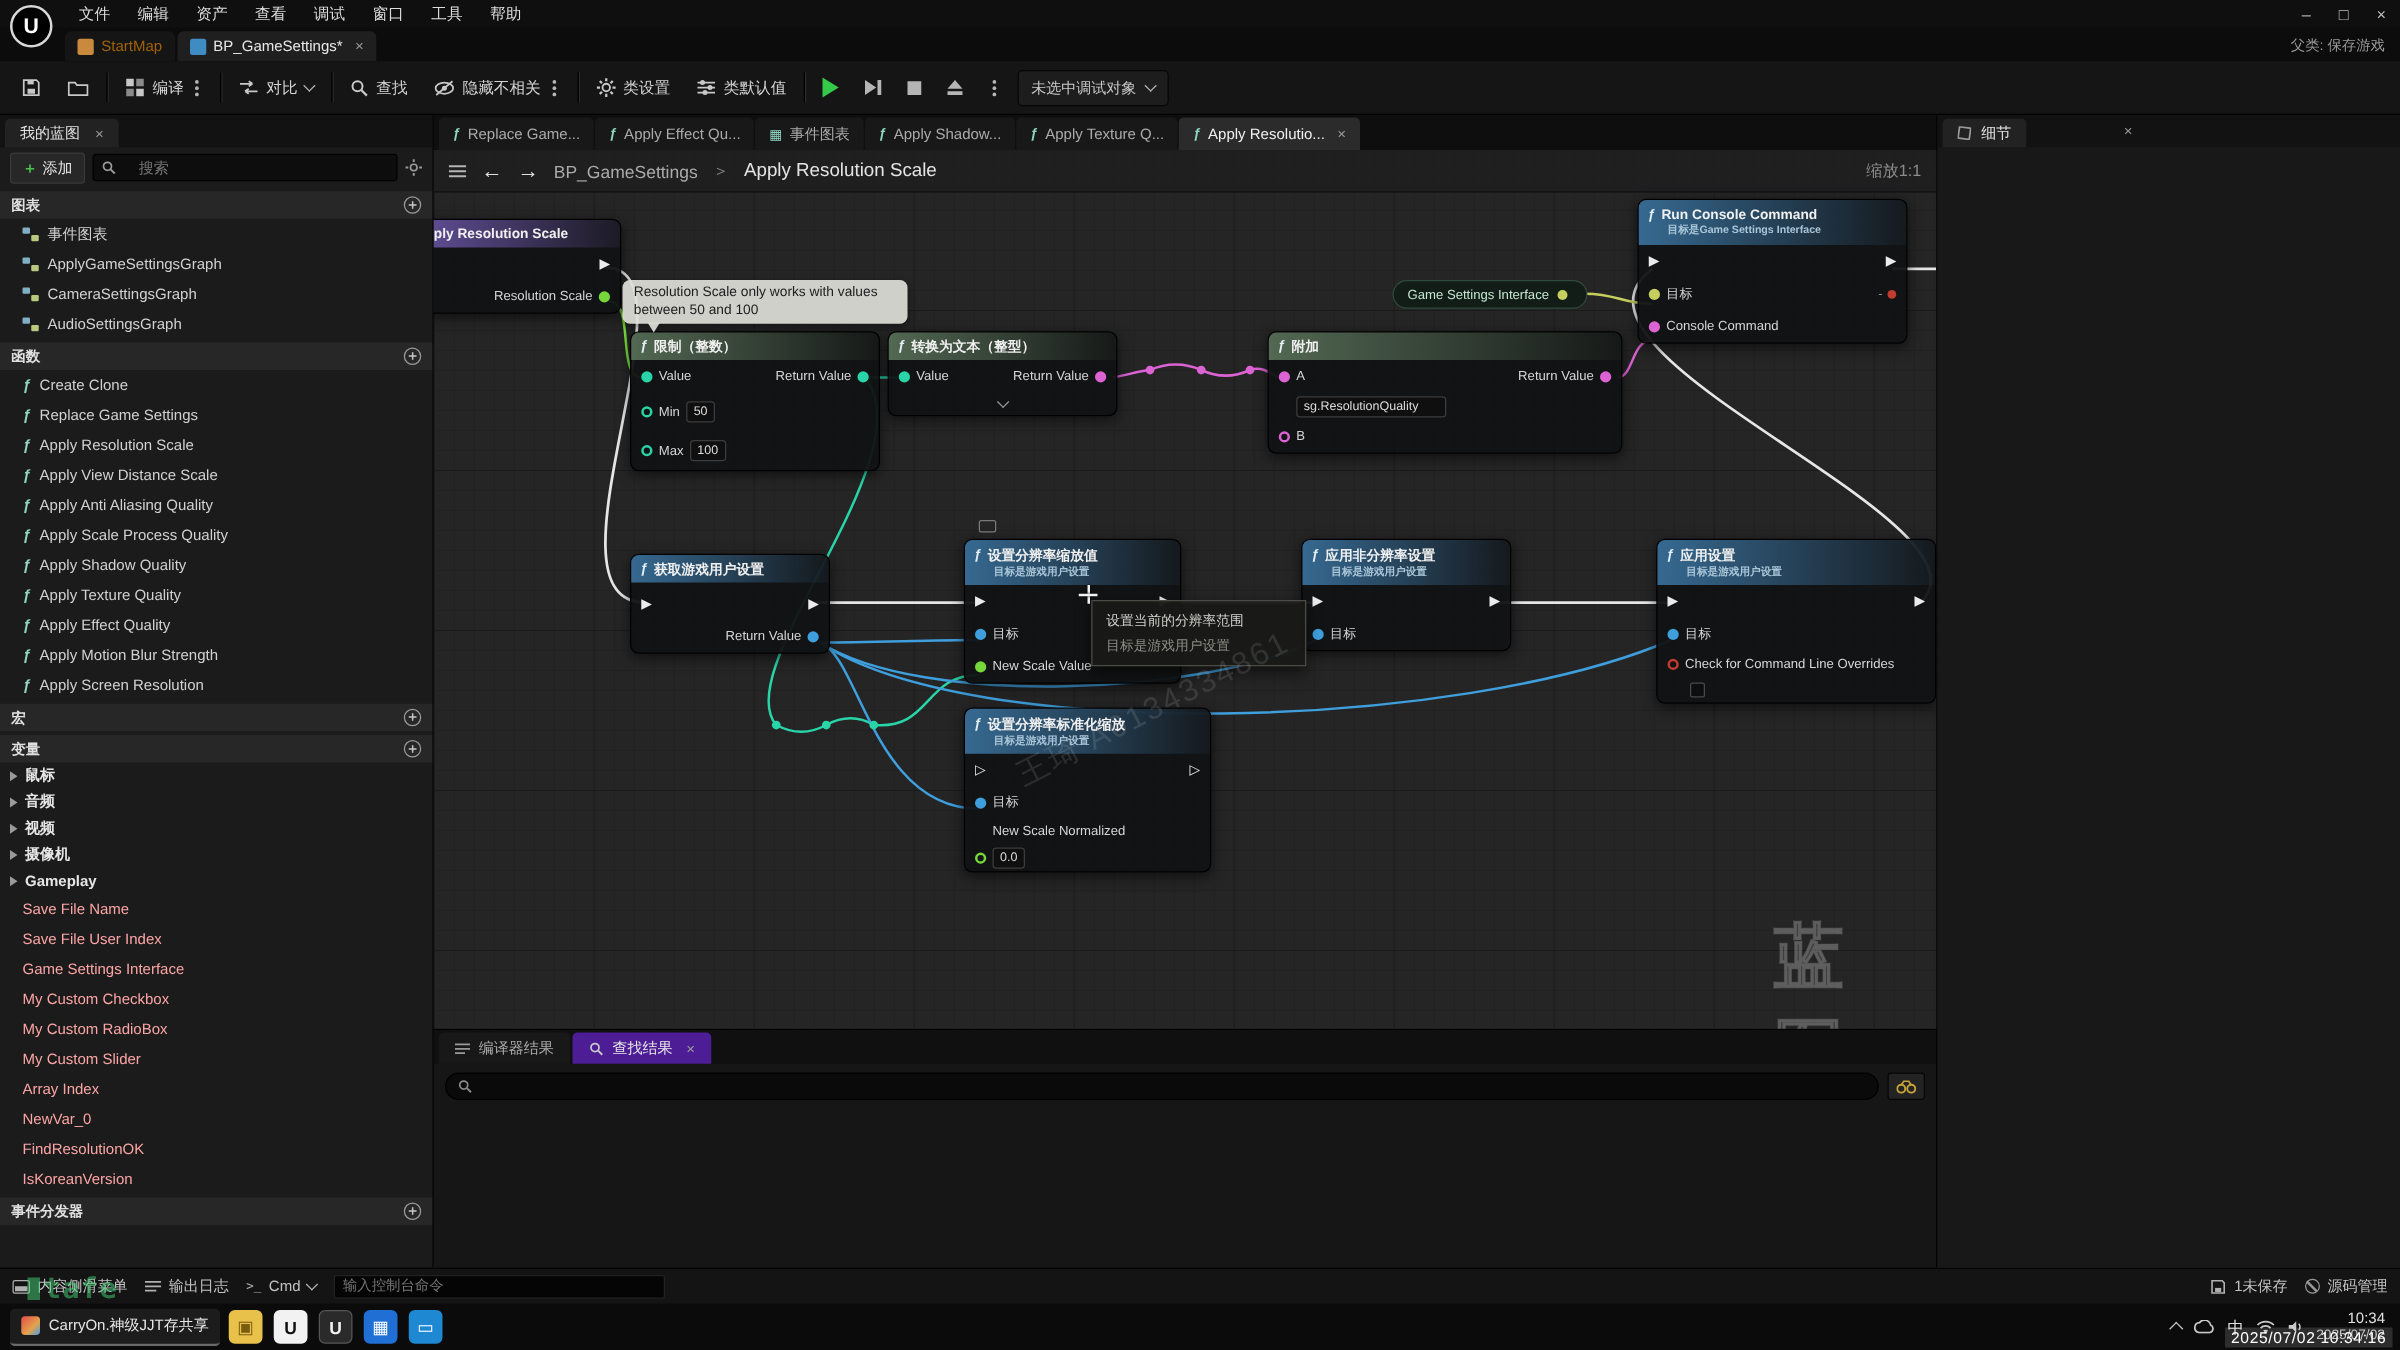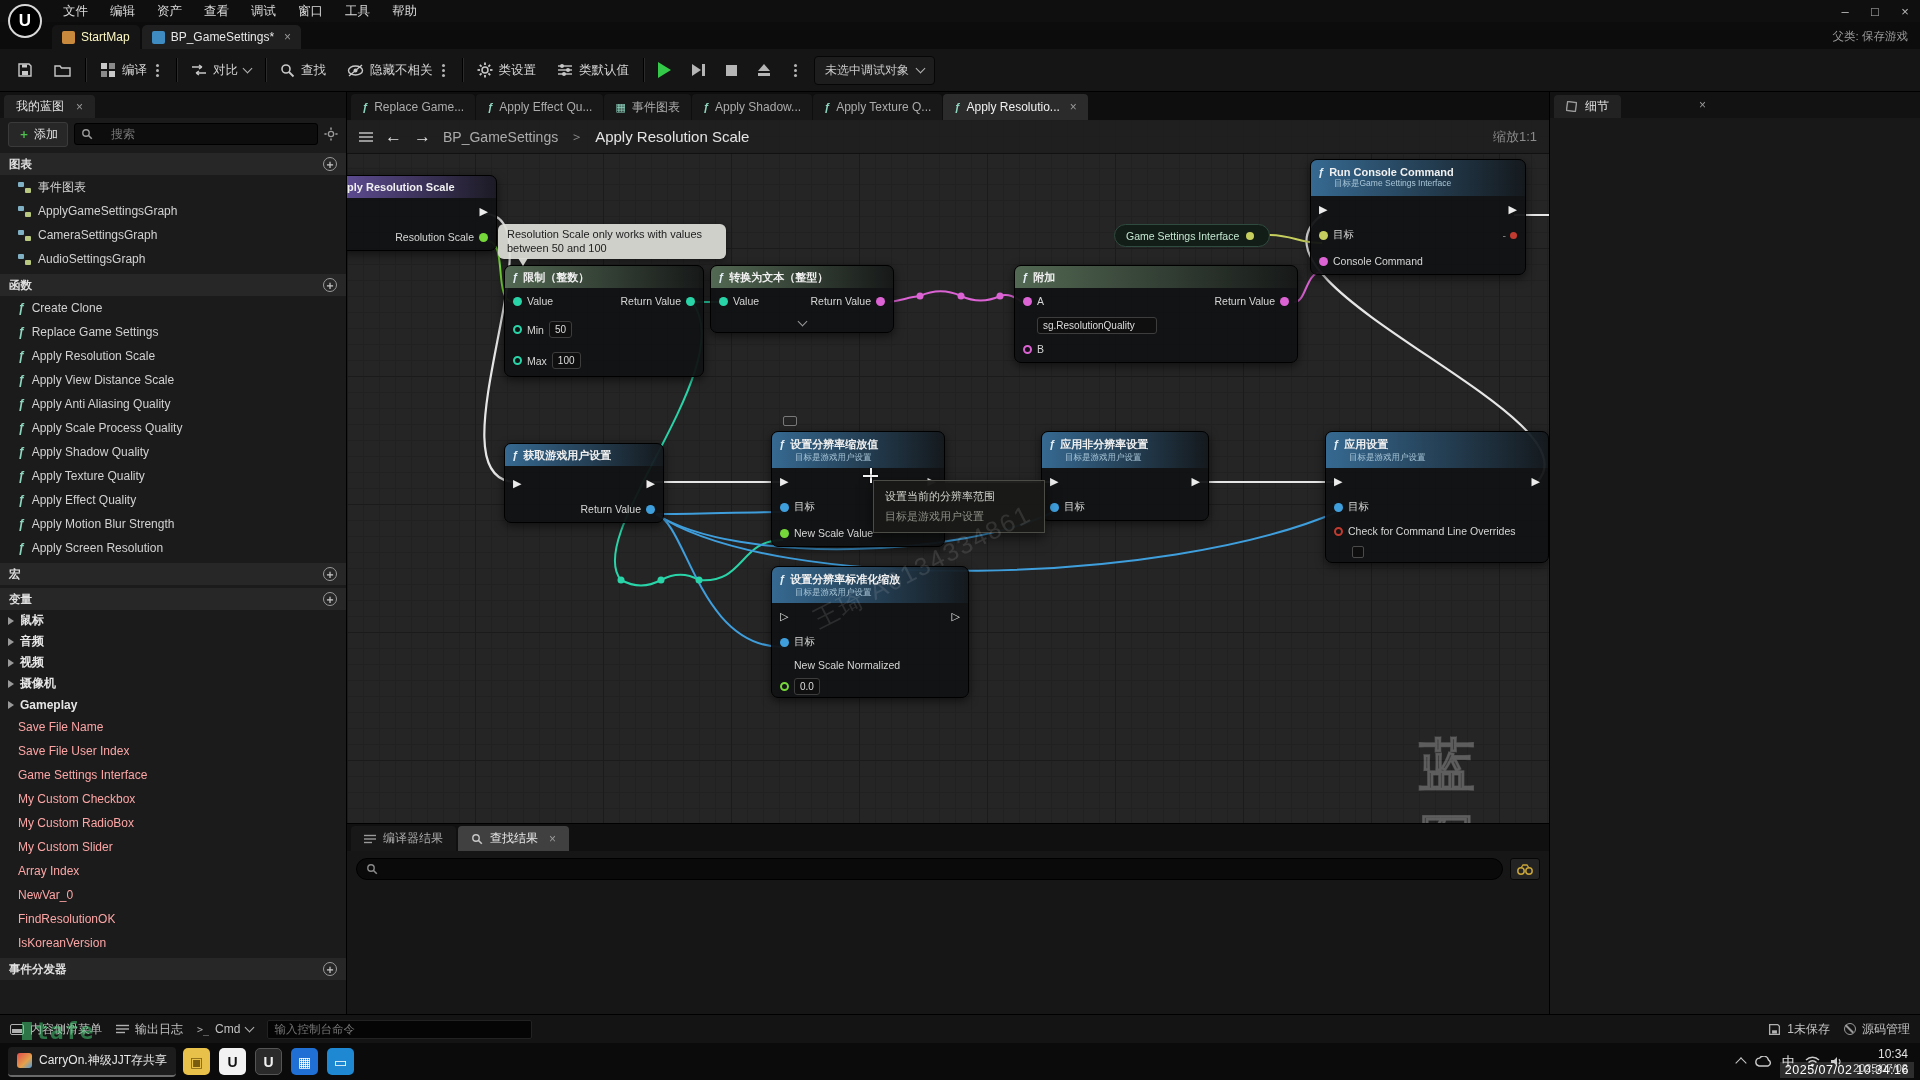--- a/index.html
+++ b/index.html
@@ -5,21 +5,21 @@
   *{box-sizing:border-box;margin:0;padding:0}
   html,body{width:1920px;height:1080px;overflow:hidden;background:#111;
     font-family:"Liberation Sans","DejaVu Sans",sans-serif;color:#cfcfcf;font-size:12px;}
   .menubar{height:22px;background:#0f0f0f;display:flex;align-items:center;padding-left:52px;position:relative}
   .ue-logo{position:absolute;left:8px;top:4px;width:34px;height:34px;border-radius:50%;background:#000;
     border:2px solid #d8d8d8;color:#fff;font-weight:bold;font-size:17px;display:flex;align-items:center;justify-content:center;z-index:20}
   .menu-item{padding:2px 11px;font-size:12.5px;color:#dcdcdc;cursor:default}
   .win-controls{margin-left:auto;display:flex}
   .win-btn{width:30px;height:22px;display:flex;align-items:center;justify-content:center;color:#bbb;font-size:13px}
   .tabbar{height:27px;background:#0c0c0c;display:flex;align-items:flex-end;padding-left:52px;position:relative}
-  .app-tab{height:24px;display:flex;align-items:center;gap:6px;padding:0 10px;background:#151515;color:#fef9c3;
+  .app-tab{height:24px;display:flex;align-items:center;gap:6px;padding:0 10px;background:#151515;color:#a16207;
     border-radius:5px 5px 0 0;margin-right:2px;font-size:12px}
   .app-tab.active{background:#1f1f1f;color:#e8e8e8}
   .asset-ico{width:13px;height:13px;border-radius:2px}
   .tab-close{color:#9a9a9a;font-size:12px;margin-left:4px}
   .parent-class{position:absolute;right:12px;bottom:5px;color:#9a9a9a;font-size:11.5px}
   .toolbar{height:43px;background:#151515;border-bottom:1px solid #000;display:flex;align-items:center;gap:7px;padding:0 10px}
   .tbtn{display:flex;align-items:center;gap:6px;padding:5px 7px;border-radius:3px;color:#d5d5d5;font-size:12.5px}
   .tsep{width:1px;height:24px;background:#000;box-shadow:1px 0 0 #2b2b2b}
   .kebab{width:3px;height:3px;background:#b5b5b5;border-radius:50%;box-shadow:0 5px 0 #b5b5b5,0 -5px 0 #b5b5b5;margin:0 3px}
   .chev{width:7px;height:7px;border-right:1.6px solid #b5b5b5;border-bottom:1.6px solid #b5b5b5;transform:rotate(45deg);margin-top:-3px}
@@ -72,21 +72,21 @@
   .bc-sep{color:#8a8a8a;font-size:13px}
   .bc-cur{color:#e4e4e4;font-size:15px}
   .zoom-label{margin-left:auto;color:#8b8b8b;font-size:13px}
   .wires{position:absolute;left:0;top:0;z-index:1}
   .node{position:absolute;background:rgba(17,18,19,0.95);border:1px solid #000;border-radius:7px;
     box-shadow:0 3px 10px rgba(0,0,0,.55);z-index:5}
   .nhead{height:22px;display:flex;align-items:center;gap:5px;padding:0 7px;border-radius:6px 6px 0 0;
     font-weight:bold;color:#f0f0f0;font-size:11px;white-space:nowrap;overflow:hidden}
   .nhead.two{height:36px;flex-direction:column;align-items:flex-start;justify-content:center;gap:0}
   .ntl{display:flex;align-items:center;gap:5px}
-  .nsub{font-size:8.5px;color:#a9c6d8;font-weight:normal;margin-left:16px;white-space:nowrap}
+  .nsub{font-size:8.5px;color:#a9c6d8;font-weight:bold;margin-left:16px;white-space:nowrap}
   .h-blue{background:linear-gradient(90deg,rgba(56,110,152,.95),rgba(56,110,152,.07))}
   .h-green{background:linear-gradient(90deg,rgba(88,112,88,.92),rgba(88,112,88,.06))}
   .h-purple{background:linear-gradient(90deg,rgba(99,80,155,.95),rgba(99,80,155,.12))}
   .hico{color:#e3eef5;font-style:italic;font-weight:bold;font-size:11px}
   .prow{display:flex;align-items:center;gap:5px;height:26px;padding:0 8px;font-size:10.5px;color:#d6d6d6}
   .prow.right{justify-content:flex-end}
   .prow.split{justify-content:space-between}
   .pin{width:9px;height:9px;border-radius:50%;flex:none}
   .pin.hollow{background:transparent;border:2px solid}
   .xpin{font-size:11px;color:#ececec;line-height:1;flex:none}
@@ -106,21 +106,21 @@
     color:rgba(205,205,205,0.15);z-index:2;-webkit-text-stroke:1px rgba(190,190,190,0.25)}
   .wm-diag{position:absolute;left:455px;top:430px;transform:rotate(-27deg);font-size:25px;
     color:rgba(235,235,235,0.12);z-index:45;white-space:nowrap;letter-spacing:2px}
   .bubble-ico{position:absolute;left:436px;top:296px;width:14px;height:10px;border:1px solid #8e8e8e;border-radius:2px;z-index:5;opacity:.8}
   .cursor-move{position:absolute;left:516px;top:348px;width:15px;height:15px;z-index:50}
   .cursor-move::before{content:"";position:absolute;left:6.5px;top:0;width:2px;height:15px;background:#f2f2f2;box-shadow:0 0 2px #000}
   .cursor-move::after{content:"";position:absolute;top:6.5px;left:0;height:2px;width:15px;background:#f2f2f2;box-shadow:0 0 2px #000}
   .bottom-panel{flex:1;background:#161616;border-top:1px solid #000;display:flex;flex-direction:column}
   .bp-tabs{height:27px;display:flex;align-items:flex-end;gap:2px;padding-left:4px;background:#101010}
   .bp-tab{height:25px;display:flex;align-items:center;gap:7px;padding:0 13px;background:#181818;color:#ababab;border-radius:4px 4px 0 0;font-size:12px}
-  .bp-tab.active{background:#404040;color:#e8e8e8}
+  .bp-tab.active{background:#4c1d95;color:#e8e8e8}
   .find-row{display:flex;align-items:center;gap:7px;padding:7px 9px}
   .find-input{flex:1;display:flex;align-items:center;gap:7px;background:#0a0a0a;border:1px solid #000;border-radius:11px;height:22px;padding:0 9px}
   .find-input input{flex:1;background:transparent;border:none;outline:none;color:#ccc;font-size:12px;font-family:inherit}
   .binoc-btn{width:30px;height:22px;background:#232323;border:1px solid #060606;border-radius:3px;display:flex;align-items:center;justify-content:center}
   .right-panel{flex:1;background:#161616;border-left:1px solid #000;display:flex;flex-direction:column}
   .rp-body{flex:1;background:#181818}
   .statusbar{height:29px;background:#141414;border-top:1px solid #000;display:flex;align-items:center;gap:14px;padding:0 10px;font-size:12px;color:#c2c2c2}
   .sb-item{display:flex;align-items:center;gap:6px}
   .console-input{width:265px;height:19px;background:#050505;border:1px solid #222;border-radius:2px;padding:0 6px;color:#aaa;font-size:11.5px;outline:none;font-family:inherit}
   .i-drawer{width:14px;height:11px;border:1px solid #b0b0b0;border-radius:2px;position:relative}

